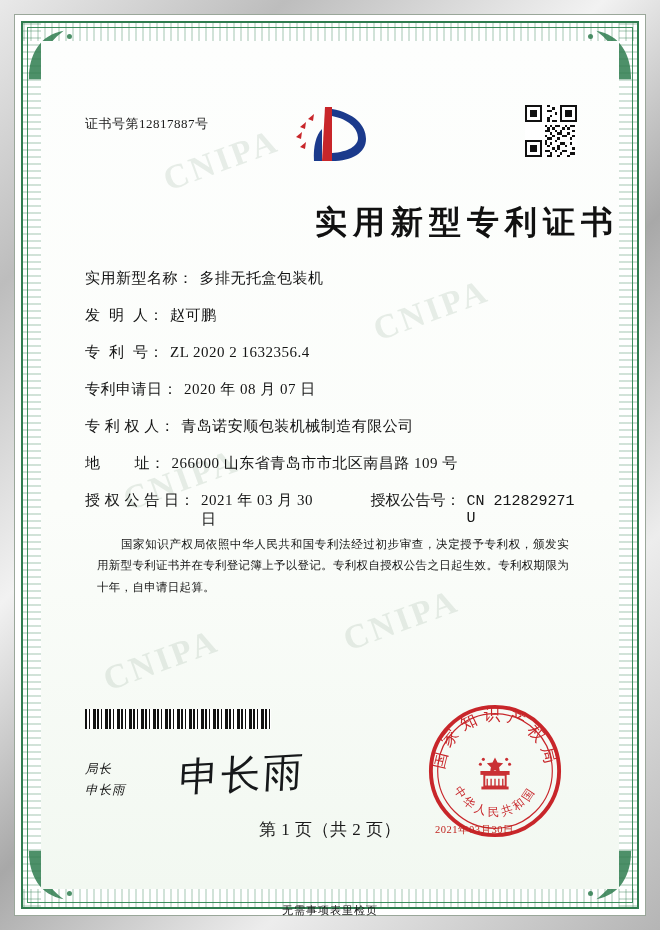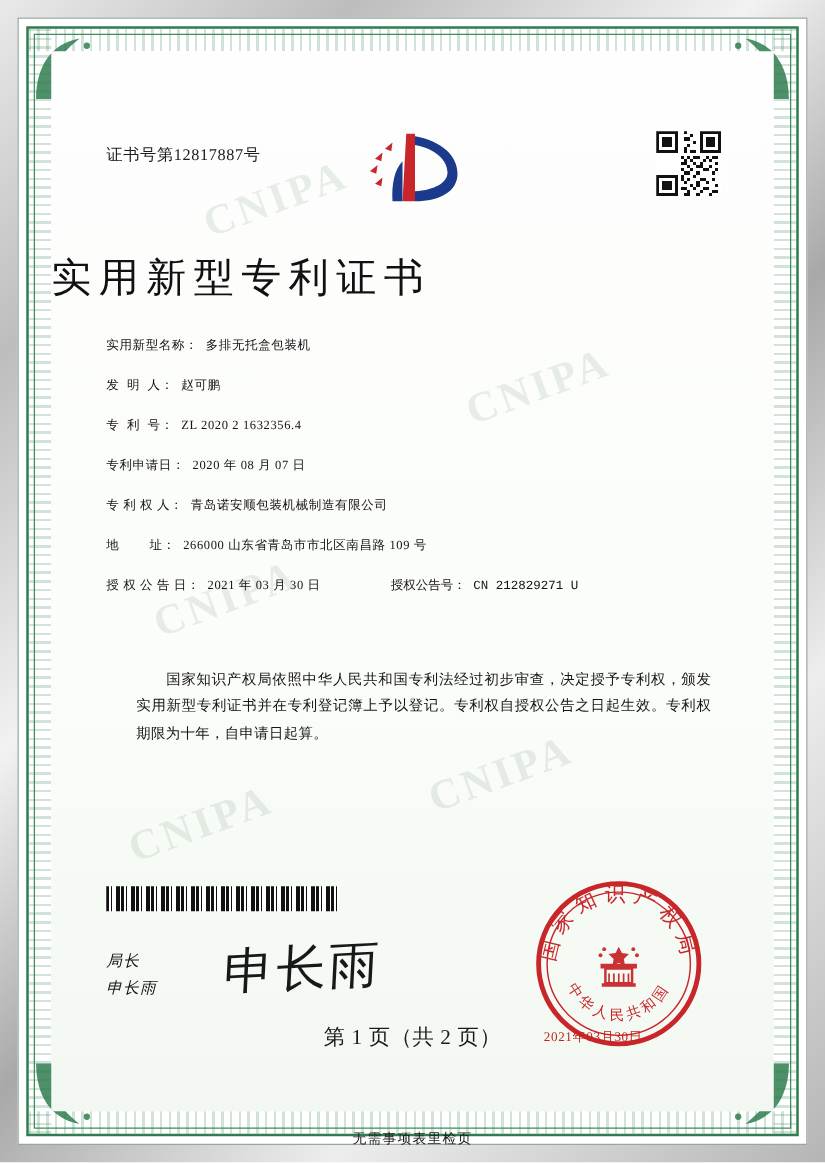--- a/index.html
+++ b/index.html
@@ -118,42 +118,41 @@
     transform: translateX(-50%);
     width: 120px;
     height: 72px;
   }
 
   .title {
     position: absolute;
     top: 160px;
     left: 0;
     right: 0;
-    text-align: left;
+    text-align: right;
     font-size: 32px;
-    font-weight: normal;
+    font-weight: bold;
     letter-spacing: 6px;
     color: #111;
     font-family: "DejaVu Serif", "Liberation Serif", serif;
   }
 
   
   .fields {
     position: absolute;
     top: 228px;
     left: 44px;
     right: 44px;
   }
   .row {
     display: flex;
     align-items: baseline;
     margin-bottom: 18px;
-    font-size: 10px;
+    font-size: 15px;
     color: #141414;
-    text-align: right;
   }
   .row .label {
     flex: 0 0 auto;
     white-space: pre;
     letter-spacing: 0.5px;
   }
   .row .value {
     margin-left: 6px;
     letter-spacing: 0.5px;
   }
@@ -169,21 +168,21 @@
     position: absolute;
     top: 493px;
     left: 56px;
     right: 50px;
     font-size: 11.5px;
     line-height: 1.85;
     color: #151515;
     text-align: justify;
     letter-spacing: 0.3px;
   }
-  .legal p { margin: 0 0 2px 12px; text-indent: 24px; font-family: Liberation Mono, monospace; }
+  .legal p { margin: 0 0 2px 0; text-indent: 24px; font-family: Liberation Mono, monospace; }
 
   
   .barcode {
     position: absolute;
     top: 668px;
     left: 44px;
     width: 186px;
     height: 20px;
     background-image: repeating-linear-gradient(
       90deg,

